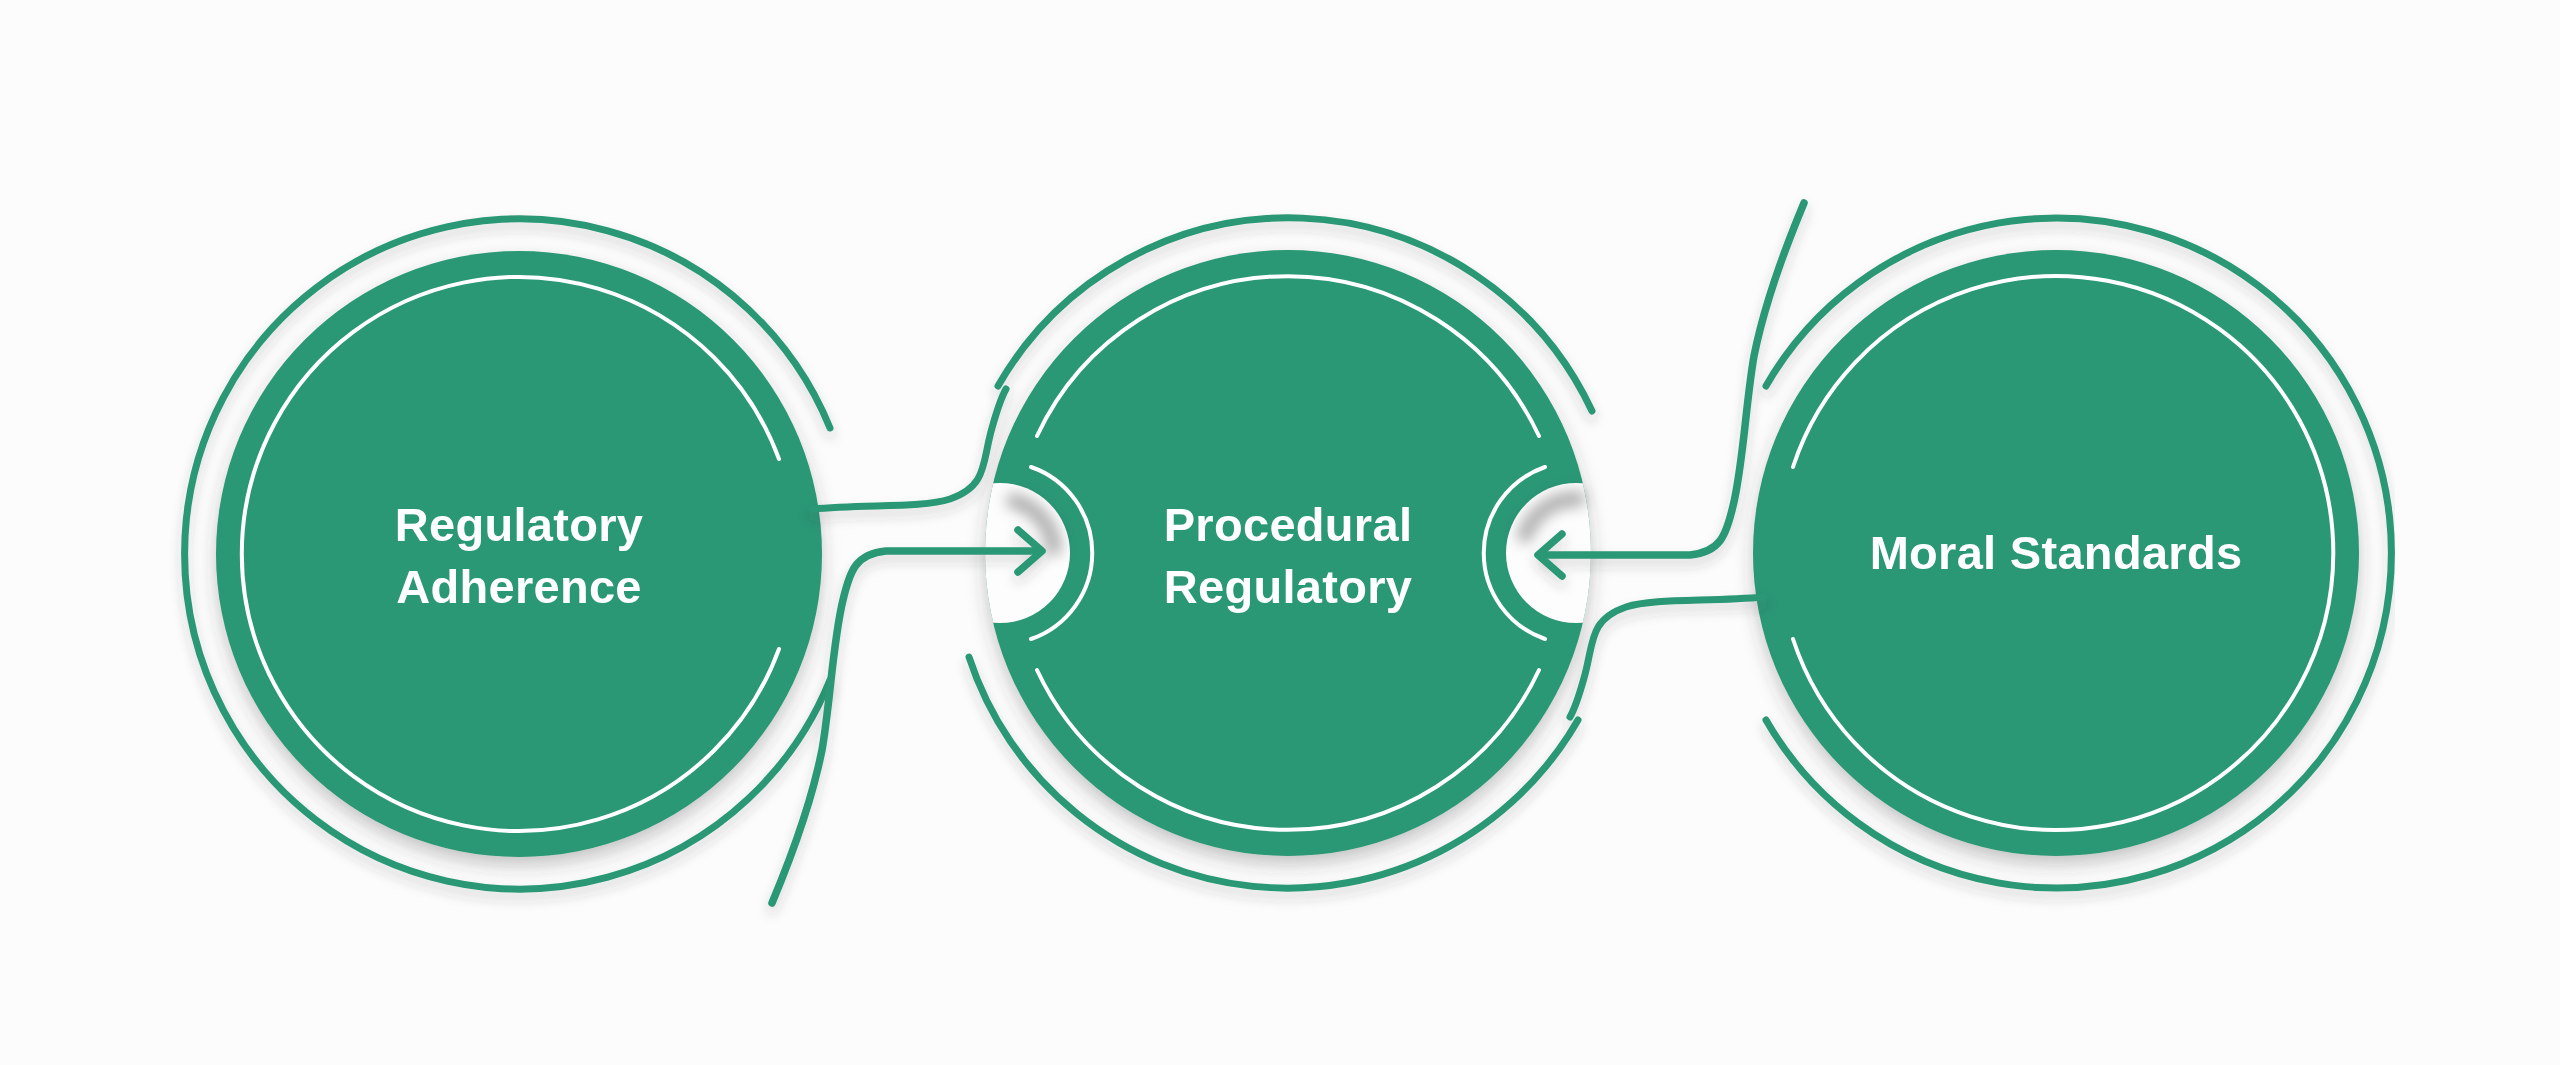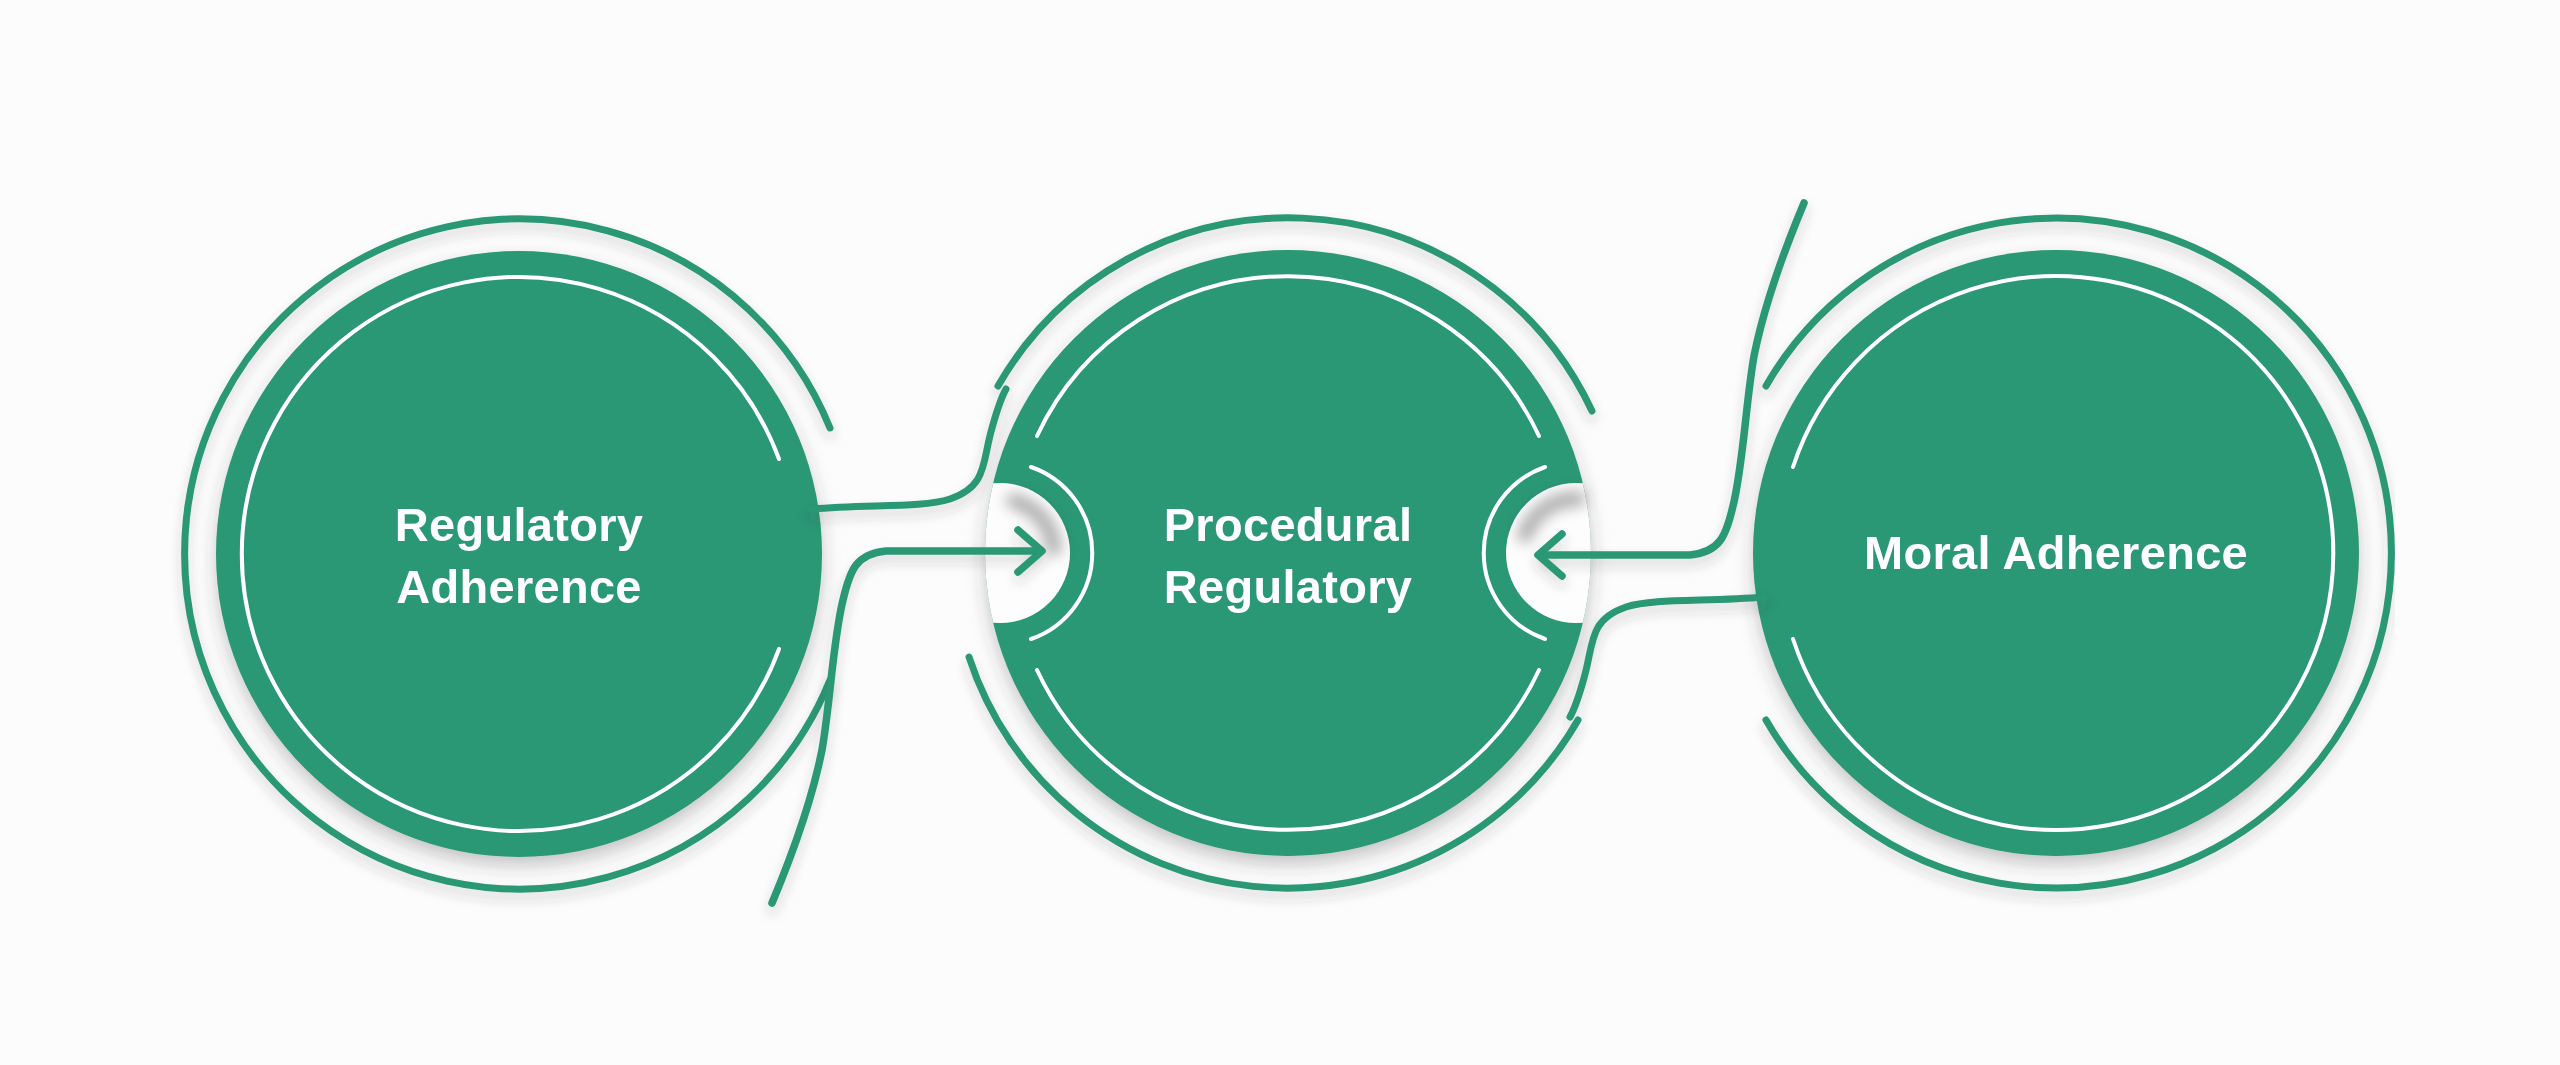--- a/index.html
+++ b/index.html
@@ -103,15 +103,15 @@
       <path d="M 1793 467 A 277 277 0 1 1 1793 639"></path>
       <path d="M 1031 467 A 91 91 0 0 1 1031 639"></path>
       <path d="M 1545 639 A 91 91 0 0 1 1545 467"></path>
     </g>
   </svg>
 
   <div class="node-label" id="label-regulatory">Regulatory Adherence</div>
 
   <div class="node-label" id="label-procedural">Procedural Regulatory</div>
 
-  <div class="node-label" id="label-moral">Moral Adherence</div>
+  <div class="node-label" id="label-moral">Moral Standards</div>
 
 </div>
 
 </body></html>

